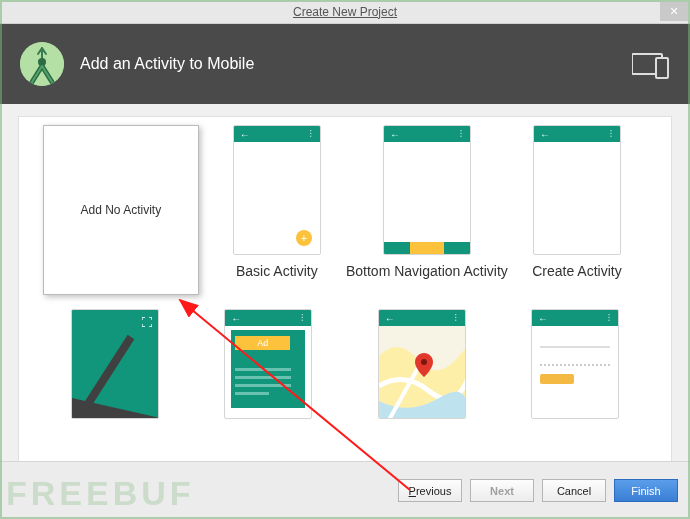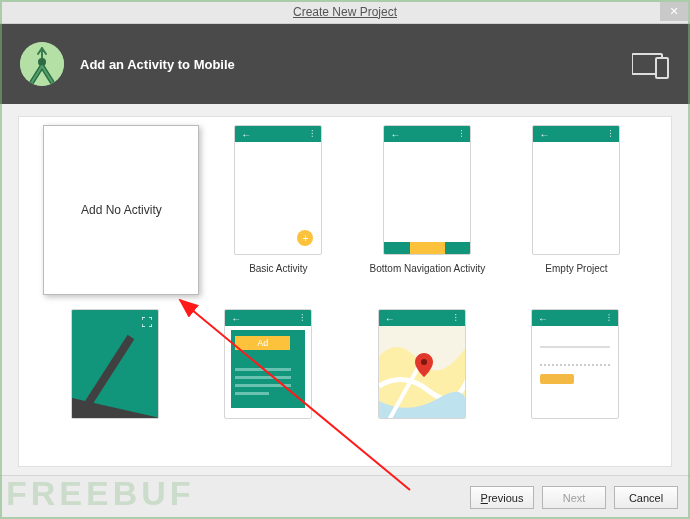--- a/index.html
+++ b/index.html
@@ -42,22 +42,22 @@
   .header .as-icon {
     width: 44px; height: 44px;
     border-radius: 50%;
     background: #b4e0a6;
     position: relative;
     margin-right: 16px;
     overflow: hidden;
   }
   .header .as-icon svg { position:absolute; top:0; left:0; }
   .header h1 {
-    font-weight: bold;
-    font-size: 13px;
+    font-weight: normal;
+    font-size: 16px;
   }
   .header .device {
     position: absolute; right: 20px; top: 28px;
     width: 38px; height: 28px;
   }
   .content {
     position: absolute;
     top: 104px; left: 0; right: 0; bottom: 40px;
     padding: 12px 18px;
     overflow: hidden;
@@ -97,21 +97,21 @@
     width: 156px; height: 170px;
     border: 1px solid #bbb;
     background: #fff;
     box-shadow: 2px 2px 6px rgba(0,0,0,0.25);
     display:flex; align-items:center; justify-content:center;
     font-size: 12px;
     color: #333;
     margin-bottom: 8px;
   }
   .caption {
-    font-size: 10px;
+    font-size: 14px;
     color: #333;
     text-align: right;
     white-space: nowrap;
   }
   
   .appbar {
     position:absolute; top:0; left:0; right:0;
     height:16px; background:#12967b;
     display:flex; align-items:center; justify-content: space-between;
     padding: 0 6px;
@@ -179,38 +179,38 @@
   
   .form-thumb .field {
     position:absolute; left:8px; right:8px; height:6px;
   }
   .form-thumb .btn {
     position:absolute; left:8px; width:34px; height:10px;
     background:#f4b942; border-radius:2px;
   }
   
   .footer {
-    position:absolute; left:0; right:0; bottom:0; height:44px;
+    position:absolute; left:0; right:0; bottom:0; height:58px;
     background:#ececec;
     border-top: 1px solid #d5d5d5;
     display:flex; align-items:center; justify-content:flex-end;
     padding: 0 12px;
     gap: 8px;
     margin-top: 16px;
   }
   .btn-ui {
     min-width:64px; height:23px;
     border:1px solid #b5b5b5;
     background: linear-gradient(#fdfdfd,#ececec);
     font-size:11px;
     display:flex; align-items:center; justify-content:center;
     color:#222;
     cursor:pointer;
   }
-  .btn-ui.disabled { color:#a0a0a0; cursor:default; }
+  .btn-ui.disabled { color:#a0a0a0; cursor:default;font-weight:bold; }
   .btn-ui.primary {
     background: linear-gradient(#5a9eea,#3b7ed6);
     border-color:#2d6bbd;
     color:#fff;
   }
   .btn-ui .mn { text-decoration:underline; }
   
   .watermark {
     position:absolute; left:6px; bottom:6px;
     font-size:34px; letter-spacing:4px;
@@ -296,21 +296,21 @@
         <span class="caption">Bottom Navigation Activity</span>
       </div>
 
       <div class="cell">
         <div class="thumb">
           <div class="appbar">
             <span class="back">←</span>
             <span class="menu">⋮</span>
           </div>
         </div>
-        <span class="caption">Empty Project</span>
+        <span class="caption">Create Activity</span>
       </div>
 
     </div>
 
     <div class="row row2">
 
       <div class="cell">
         <div class="thumb fullscreen-thumb">
           <div class="corner">
             <svg width="10" height="10" viewBox="0 0 10 10">
@@ -383,20 +383,23 @@
 <div class="footer">
   <div class="btn-ui">
     <span><span class="mn">P</span><span>revious</span></span>
   </div>
   <div class="btn-ui disabled">
     <span>Next</span>
   </div>
   <div class="btn-ui">
     <span>Cancel</span>
   </div>
+  <div class="btn-ui primary">
+    <span>Finish</span>
+  </div>
 </div>
 
 <div class="watermark">FREEBUF</div>
 
 <svg class="annotation-arrow" width="690" height="519">
   <defs>
     <marker id="ah" markerWidth="10" markerHeight="8" refX="9" refY="4" orient="auto">
       <polygon points="0 0, 10 4, 0 8" fill="#ff1a1a"></polygon>
     </marker>
   </defs>

